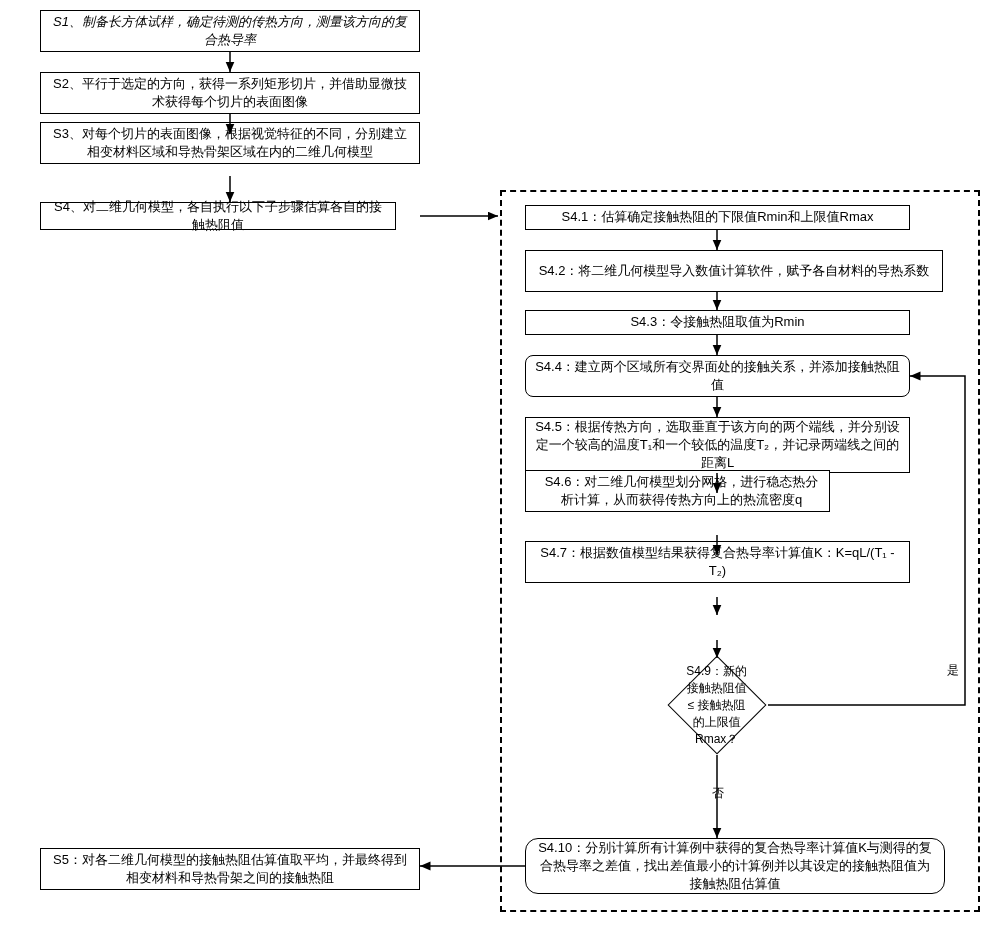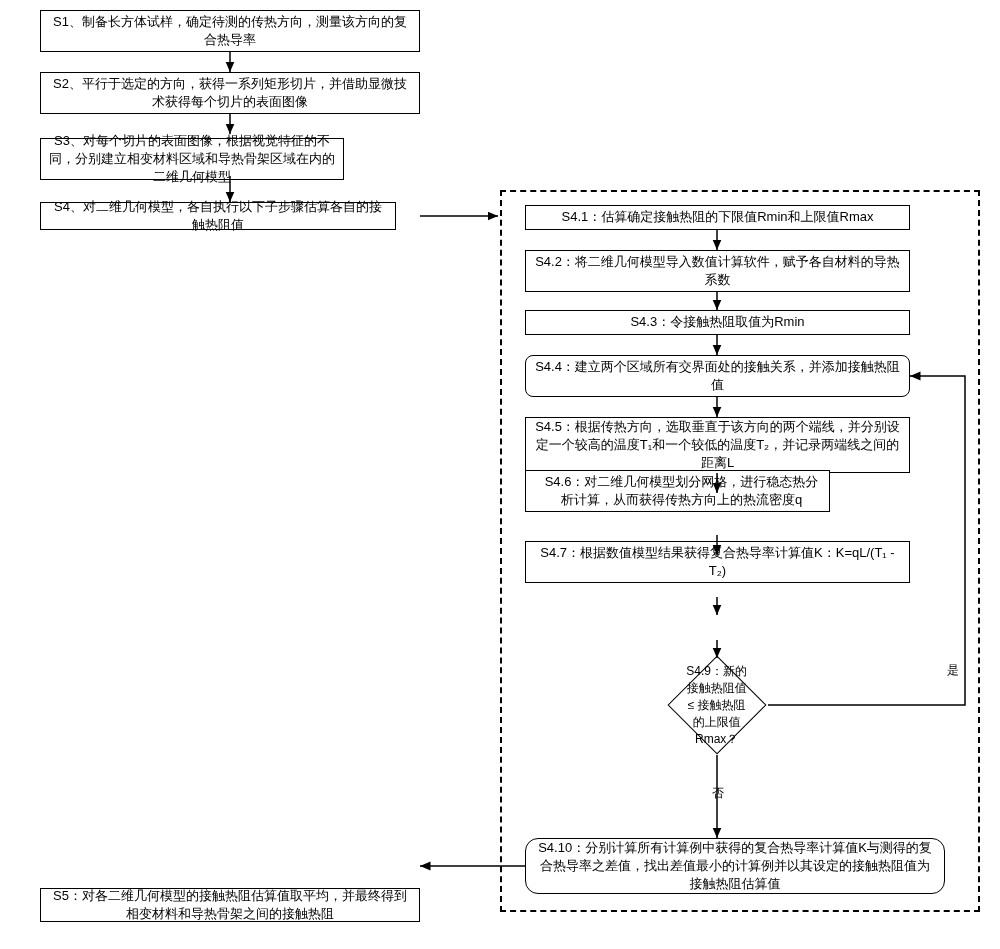--- a/index.html
+++ b/index.html
@@ -57,43 +57,43 @@
     font-size: 12px;
     background: #fff;
     padding: 0 2px;
   }
 </style>
 </head>
 <body>
 
 <div class="container">
 
-  <div class="box" style="left:30px; top:0px; width:380px; height:42px;">
+  <div class="box" style="left:30px; top:0px; width:380px; height:42px;font-style:italic;">
     <span>S1、制备长方体试样，确定待测的传热方向，测量该方向的复合热导率</span>
   </div>
   <div class="box" style="left:30px; top:62px; width:380px; height:42px;">
     <span>S2、平行于选定的方向，获得一系列矩形切片，并借助显微技术获得每个切片的表面图像</span>
   </div>
-  <div class="box" style="left:30px; top:128px; width:304px; height:42px;justify-content:center;">
+  <div class="box" style="left:30px; top:112px; width:380px; height:42px;justify-content:center;">
     <span>S3、对每个切片的表面图像，根据视觉特征的不同，分别建立相变材料区域和导热骨架区域在内的二维几何模型</span>
   </div>
   <div class="box" style="left:30px; top:192px; width:356px; height:28px;">
     <span>S4、对二维几何模型，各自执行以下子步骤估算各自的接触热阻值</span>
   </div>
 
-  <div class="box" style="left:30px; top:838px; width:380px; height:34px;margin-top:40px;">
+  <div class="box" style="left:30px; top:838px; width:380px; height:42px;">
     <span>S5：对各二维几何模型的接触热阻估算值取平均，并最终得到相变材料和导热骨架之间的接触热阻</span>
   </div>
 
   <div class="dashed-box" style="left:490px; top:180px; width:480px; height:722px;"></div>
 
   <div class="box" style="left:515px; top:195px; width:385px; height:25px;">
     <span>S4.1：估算确定接触热阻的下限值Rmin和上限值Rmax</span>
   </div>
-  <div class="box" style="left:515px; top:240px; width:385px; height:42px;">
+  <div class="box" style="left:515px; top:240px; width:418px; height:42px;">
     <span>S4.2：将二维几何模型导入数值计算软件，赋予各自材料的导热系数</span>
   </div>
   <div class="box" style="left:515px; top:300px; width:385px; height:25px;">
     <span>S4.3：令接触热阻取值为Rmin</span>
   </div>
   <div class="box" style="left:515px; top:345px; width:385px; height:42px;border-radius:8px;">
     <span>S4.4：建立两个区域所有交界面处的接触关系，并添加接触热阻值</span>
   </div>
   <div class="box" style="left:515px; top:407px; width:385px; height:56px;">
     <span>S4.5：根据传热方向，选取垂直于该方向的两个端线，并分别设定一个较高的温度T₁和一个较低的温度T₂，并记录两端线之间的距离L</span>

